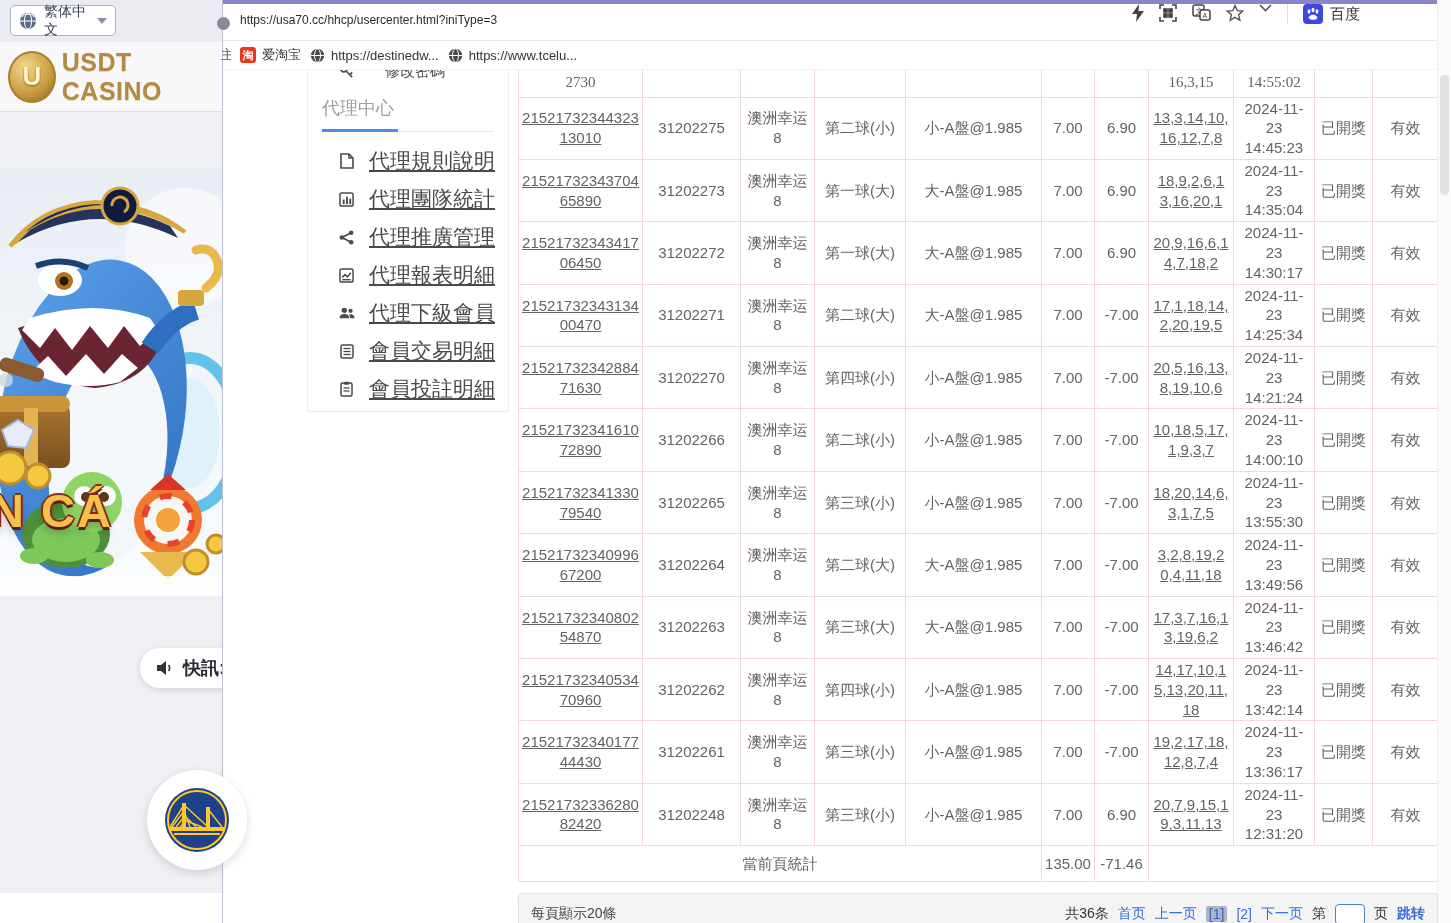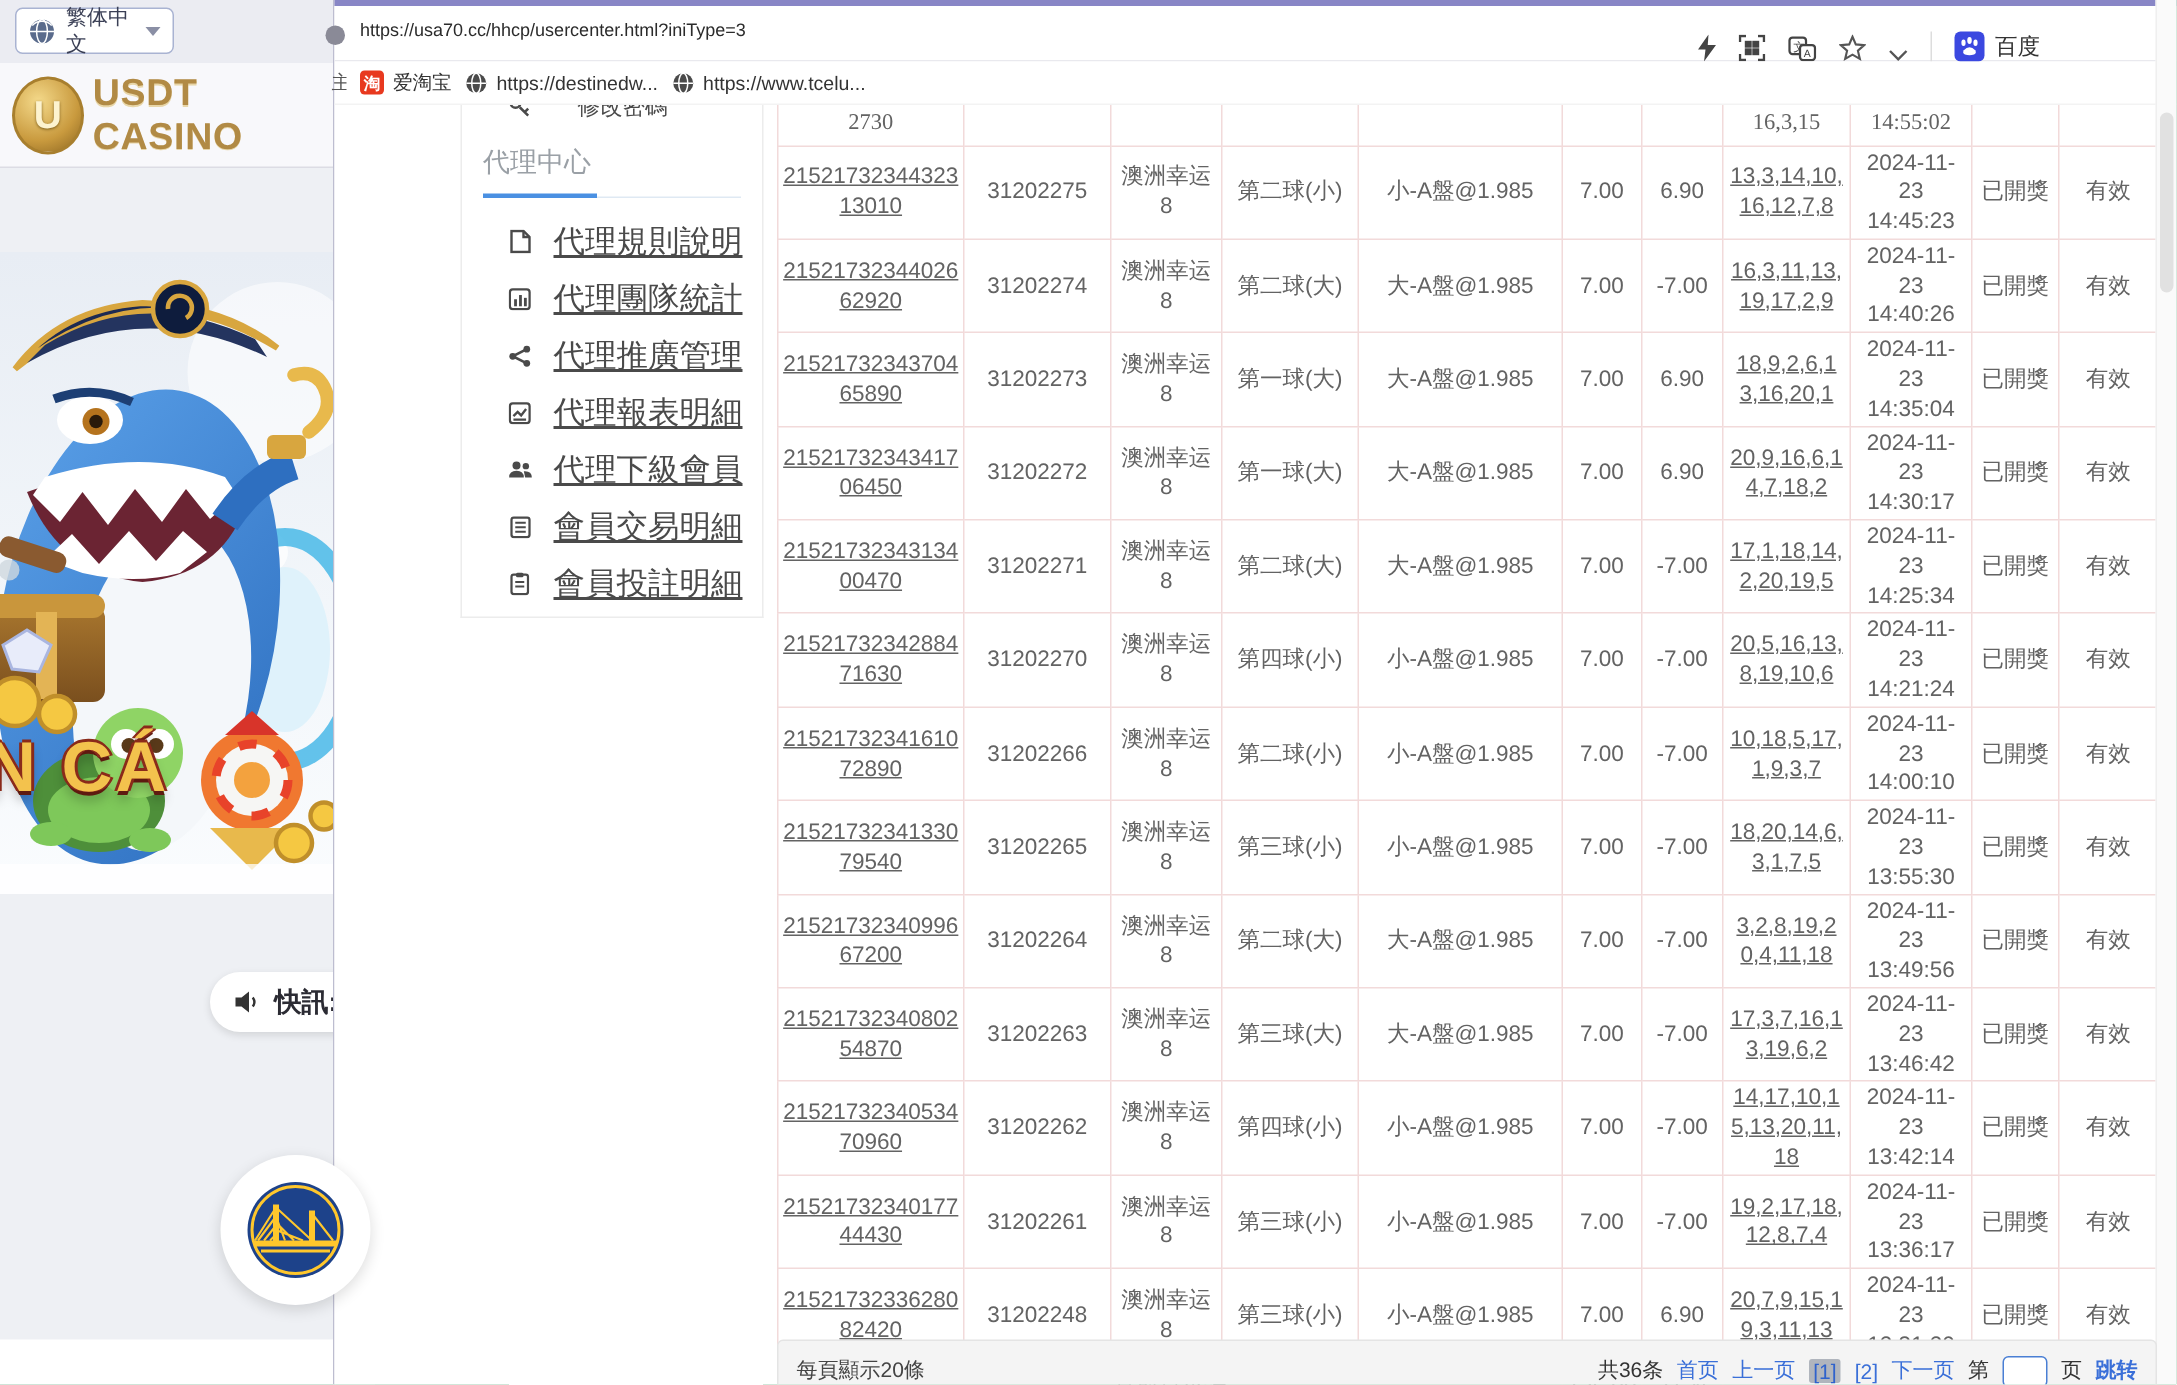--- a/index.html
+++ b/index.html
@@ -1,18 +1,18 @@
 <!DOCTYPE html>
 <html><head>
 <meta charset="utf-8">
 <style>
   * { margin:0; padding:0; box-sizing:border-box; }
   html,body { width:1451px; height:923px; overflow:hidden; }
   body { font-family:"Liberation Sans","DejaVu Sans",sans-serif; background:#fff; }
-  .page { position:relative; width:1451px; height:923px; overflow:hidden; background:#15803d; }
+  .page { position:relative; width:1451px; height:923px; overflow:hidden; background:#7f1d1d; }
 
   
   .casino { position:absolute; left:0; top:0; width:224px; height:923px; background:#eef0f4; z-index:1; }
   .lang-bar { position:absolute; left:0; top:0; width:224px; height:42px; background:#ebecf2; }
   .lang-pill { position:absolute; left:10px; top:5px; width:106px; height:31px; background:#fff;
                border:1px solid #a9b3d2; border-radius:5px; display:flex; align-items:center; gap:7px; padding:0 8px; cursor:pointer; }
   .lang-pill .txt { font-size:14px; color:#3a3f55; }
   .caret-down { width:0; height:0; border-left:5px solid transparent; border-right:5px solid transparent; border-top:6px solid #8a8fa5; }
   .logo-band { position:absolute; left:0; top:42px; width:224px; height:70px; background:#f8f8fb;
                border-bottom:1px solid #dcdce4; display:flex; align-items:center; padding-left:8px; gap:6px; }
@@ -36,21 +36,21 @@
                background:#fff; box-shadow:0 3px 10px rgba(0,0,0,.14); z-index:30;
                display:flex; align-items:center; justify-content:center; }
 
   
   .browser { position:absolute; left:222px; top:0; width:1229px; height:923px; background:#fff;
              border-left:1px solid #bdbdd0; z-index:10; }
   .purple-strip { position:absolute; left:0; top:0; width:100%; height:4px; background:#8886c6; }
   .url-row { position:absolute; left:0; top:4px; width:100%; height:37px; background:#fff; border-bottom:1px solid #e9e9ee; }
   .partial-favicon { position:absolute; left:-6px; top:13px; width:13px; height:13px; border-radius:50%; background:#8a8a97; }
   .url-text { position:absolute; left:17px; top:9px; font-size:12px; color:#2b2b2b; }
-  .url-right { position:absolute; right:91px; top:0; height:37px; display:flex; align-items:flex-end; gap:15px; }
+  .url-right { position:absolute; right:91px; top:0; height:37px; display:flex; align-items:flex-start; gap:15px; }
   .vdiv { width:1px; height:20px; background:#ddd; }
   .baidu-box { display:flex; align-items:center; gap:7px; cursor:pointer; }
   .baidu-icon { width:20px; height:20px; background:#3b48e0; border-radius:4px; display:flex; align-items:center; justify-content:center; }
   .baidu-label { font-size:15px; color:#333; }
   .icon-btn { cursor:pointer; display:flex; align-items:center; }
 
   .bookmarks-row { position:absolute; left:0; top:41px; width:100%; height:29px; background:#fff;
                    border-bottom:1px solid #f3f3f3; display:flex; align-items:center; gap:9px; font-size:13px; color:#333; }
   .bm-partial { width:10px; overflow:hidden; color:#555; font-size:13px; margin-left:-2px; }
   .bm-item { display:flex; align-items:center; gap:6px; cursor:pointer; white-space:nowrap; }
@@ -434,33 +434,20 @@
               <td>第二球(小)</td>
               <td>小-A盤@1.985</td>
               <td>7.00</td>
               <td>6.90</td>
               <td class="td-break">13,3,14,10,16,12,7,8</td>
               <td>2024-11-23 14:45:23</td>
               <td>已開獎</td>
               <td>有效</td>
             </tr>
             <tr class="data-row">
-              <td class="td-break">2152173234402662920</td>
-              <td>31202274</td>
-              <td>澳洲幸运8</td>
-              <td>第二球(大)</td>
-              <td>大-A盤@1.985</td>
-              <td>7.00</td>
-              <td>-7.00</td>
-              <td class="td-break">16,3,11,13,19,17,2,9</td>
-              <td>2024-11-23 14:40:26</td>
-              <td>已開獎</td>
-              <td>有效</td>
-            </tr>
-            <tr class="data-row">
               <td class="td-break">2152173234370465890</td>
               <td>31202273</td>
               <td>澳洲幸运8</td>
               <td>第一球(大)</td>
               <td>大-A盤@1.985</td>
               <td>7.00</td>
               <td>6.90</td>
               <td class="td-break">18,9,2,6,13,16,20,1</td>
               <td>2024-11-23 14:35:04</td>
               <td>已開獎</td>

